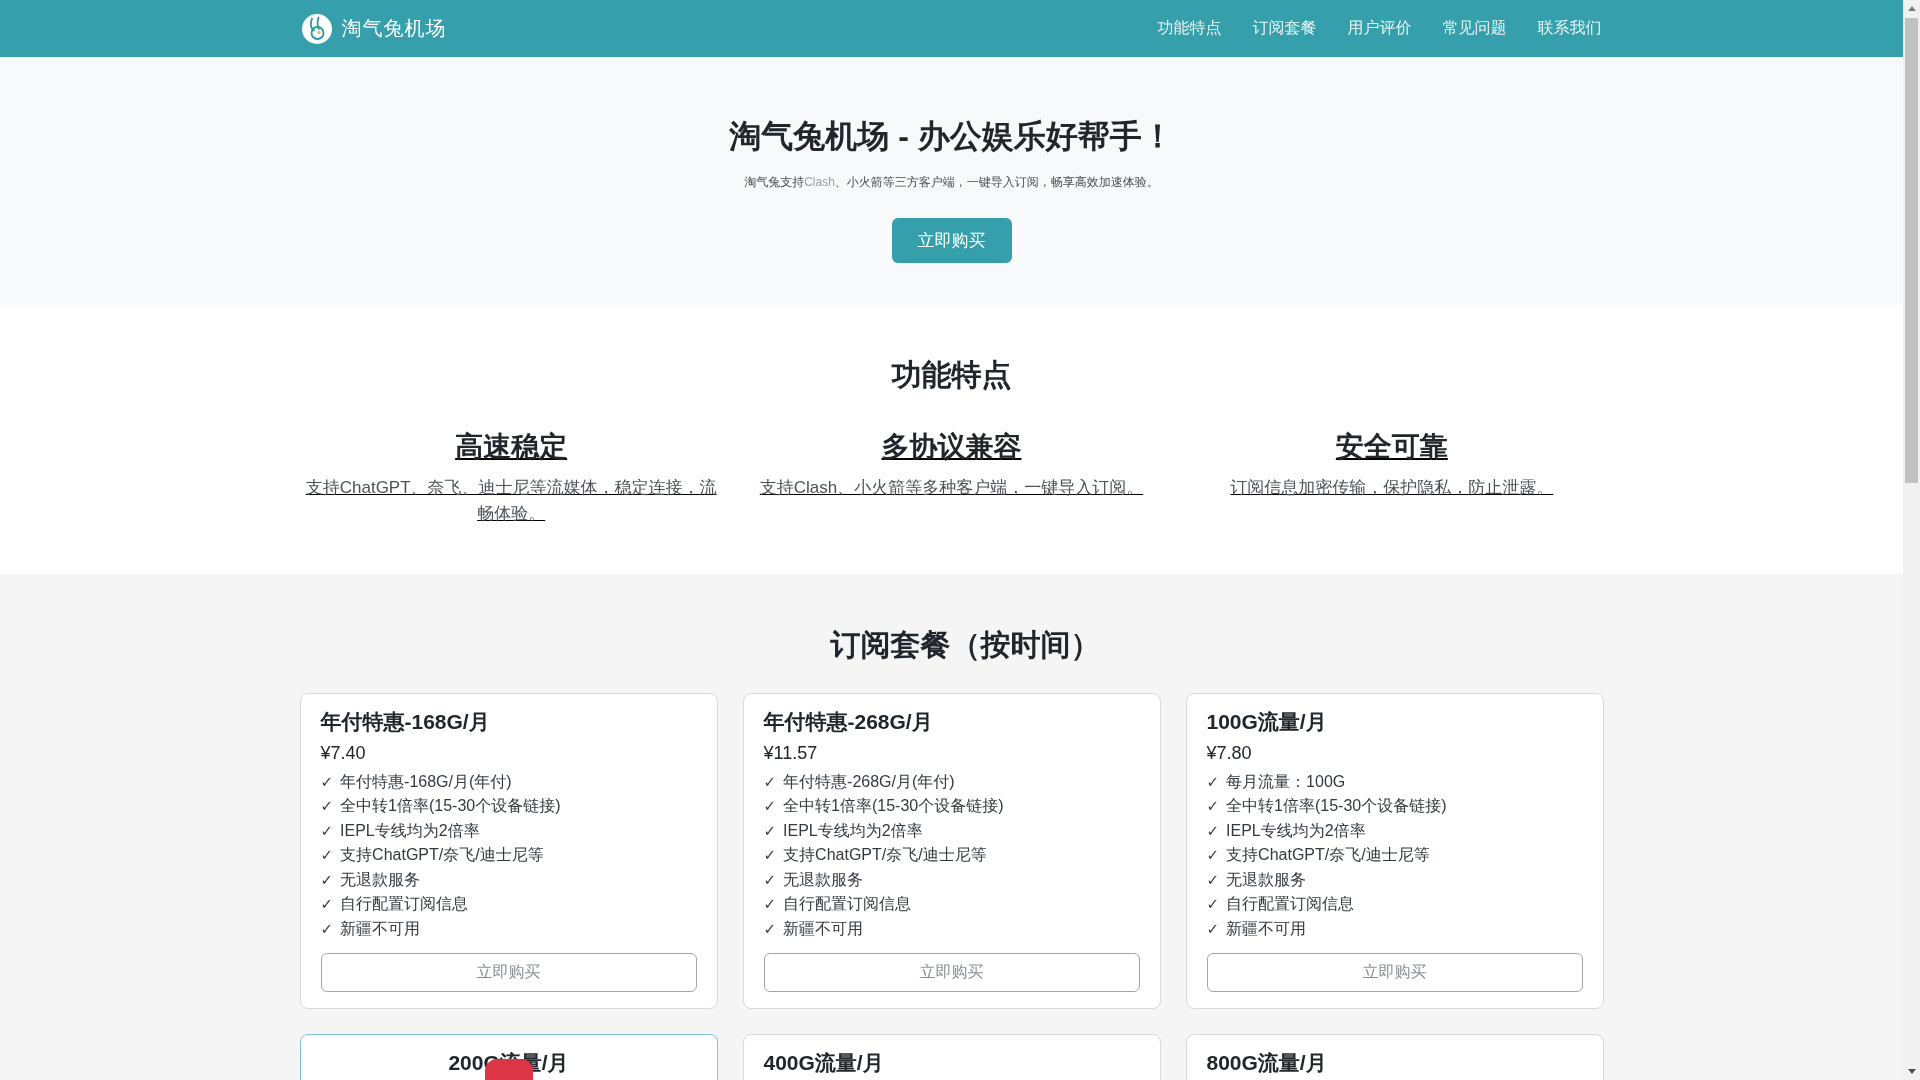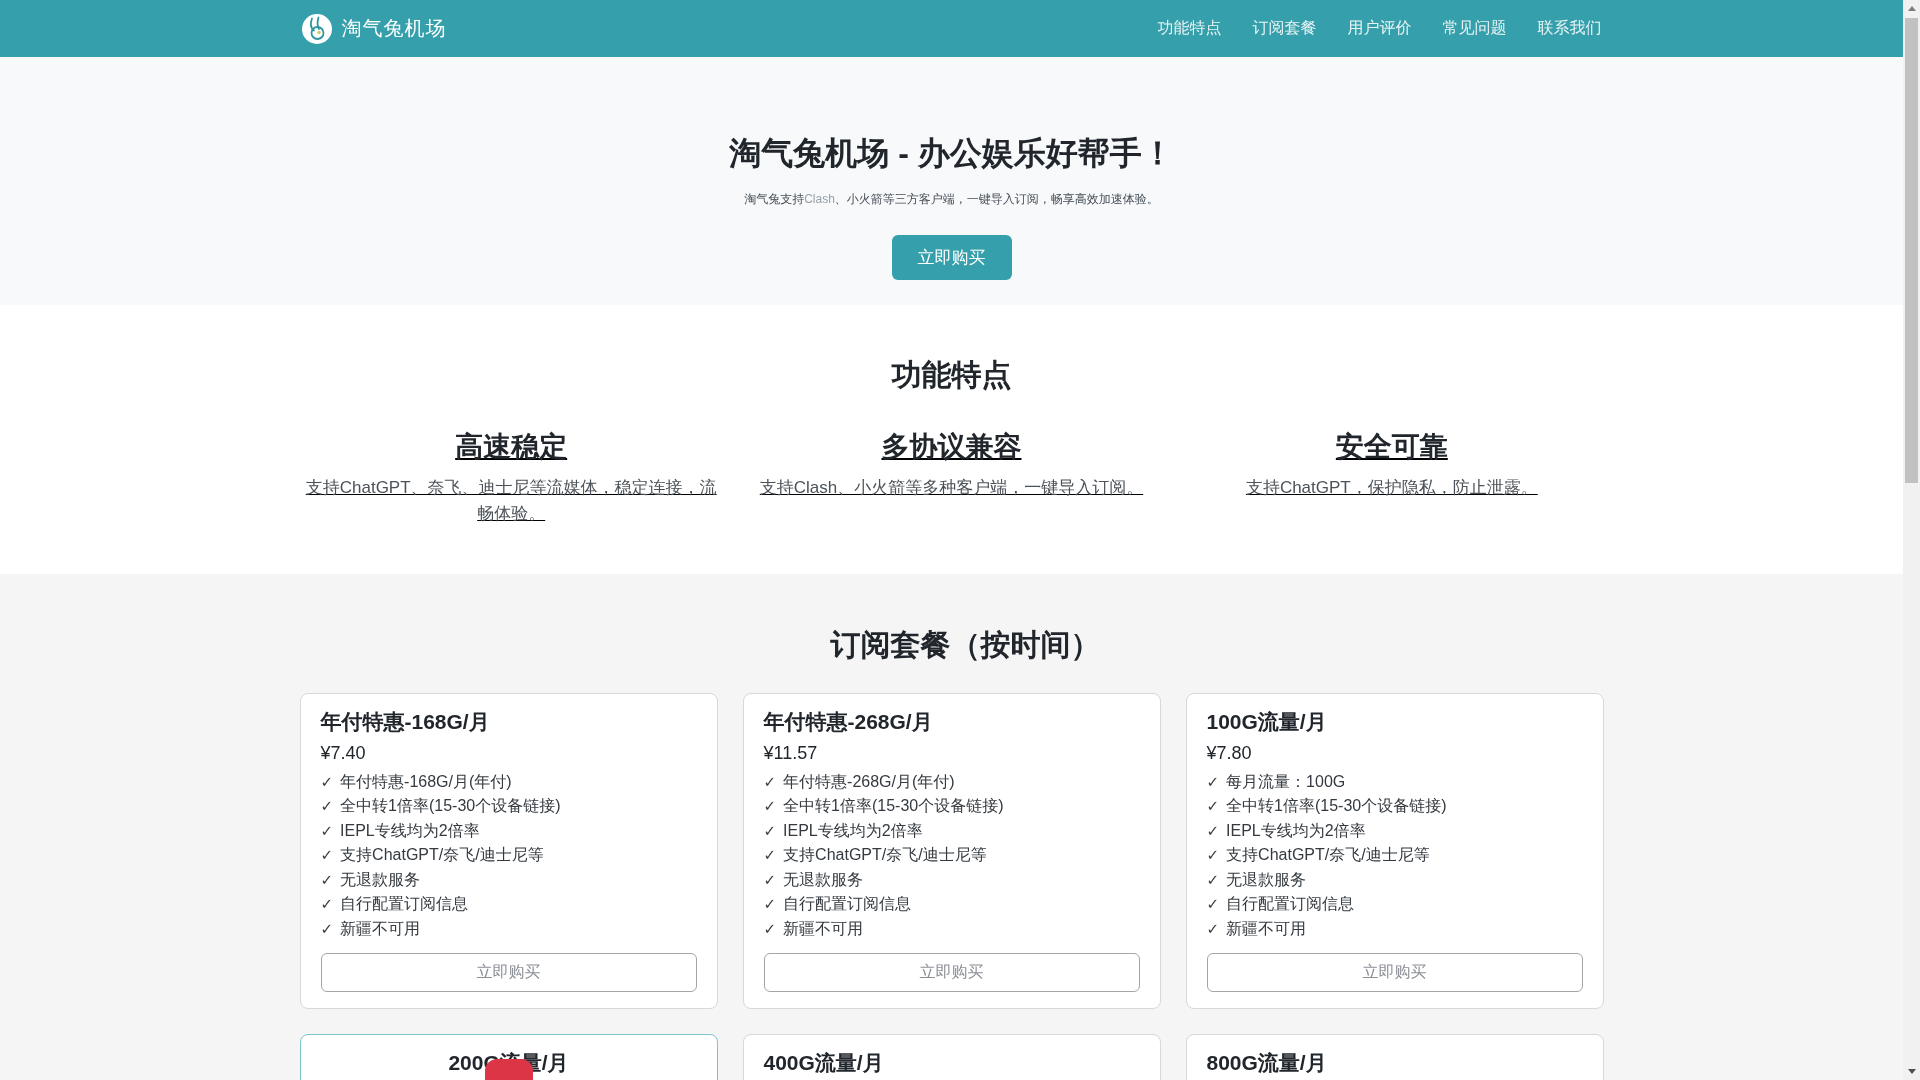--- a/index.html
+++ b/index.html
@@ -10,21 +10,21 @@
   
   .navbar { height:57px; background:#35a0ab; }
   .nav-inner { width:1300px; height:100%; margin:0 auto; display:flex; align-items:center; justify-content:space-between; }
   .brand { display:flex; align-items:center; gap:10px; cursor:pointer;text-align:center; }
   .logo { width:30px; height:30px; display:block; }
   .brand-text { color:#ffffff; font-size:20px; font-weight:500; letter-spacing:1px; }
   .nav-links { list-style:none; display:flex; gap:31px; }
   .nav-links li { color:#e9f4f5; font-size:16px; cursor:pointer; }
 
   
-  .hero { background:#f7f9fb; text-align:center; padding:75px 0 47px; height:248px; }
+  .hero { background:#f7f9fb; text-align:center; padding:58px 0 47px; height:248px; }
   .hero h1 { font-size:32px; font-weight:700; color:#21262c; margin-bottom:15px; }
   .hero .subtitle { font-size:12px; color:#454d55; margin-bottom:27px; }
   .hero .subtitle .dim { color:#98a1a8; }
   .cta-btn { background:#35a0ab; color:#ffffff; border:none; border-radius:6px; font-size:17px; padding:11px 26px; cursor:pointer; font-family:inherit; }
 
   
   .features { background:#ffffff; padding:50px 0 55px; height:269px; }
   .section-title { text-align:center; font-size:30px; font-weight:700; color:#21262c; }
   .features .section-title { margin-bottom:32px; }
   .features-grid { width:1296px; margin:0 auto; display:grid; grid-template-columns:repeat(3,1fr); gap:25px;text-decoration:underline; }
@@ -93,21 +93,21 @@
         <div class="feature">
           <h3>高速稳定</h3>
           <p>支持ChatGPT、奈飞、迪士尼等流媒体，稳定连接，流畅体验。</p>
         </div>
         <div class="feature">
           <h3>多协议兼容</h3>
           <p>支持Clash、小火箭等多种客户端，一键导入订阅。</p>
         </div>
         <div class="feature">
           <h3>安全可靠</h3>
-          <p>支持ChatGPT，保护隐私，防止泄露。</p>
+          <p>订阅信息加密传输，保护隐私，防止泄露。</p>
         </div>
       </div>
   </section>
 
   <section class="pricing">
     <h2 class="section-title">订阅套餐（按时间）</h2>
     <div class="pricing-grid">
         <div class="card">
           <h3 class="card-title">年付特惠-168G/月</h3>
           <div class="price">¥7.40</div>

